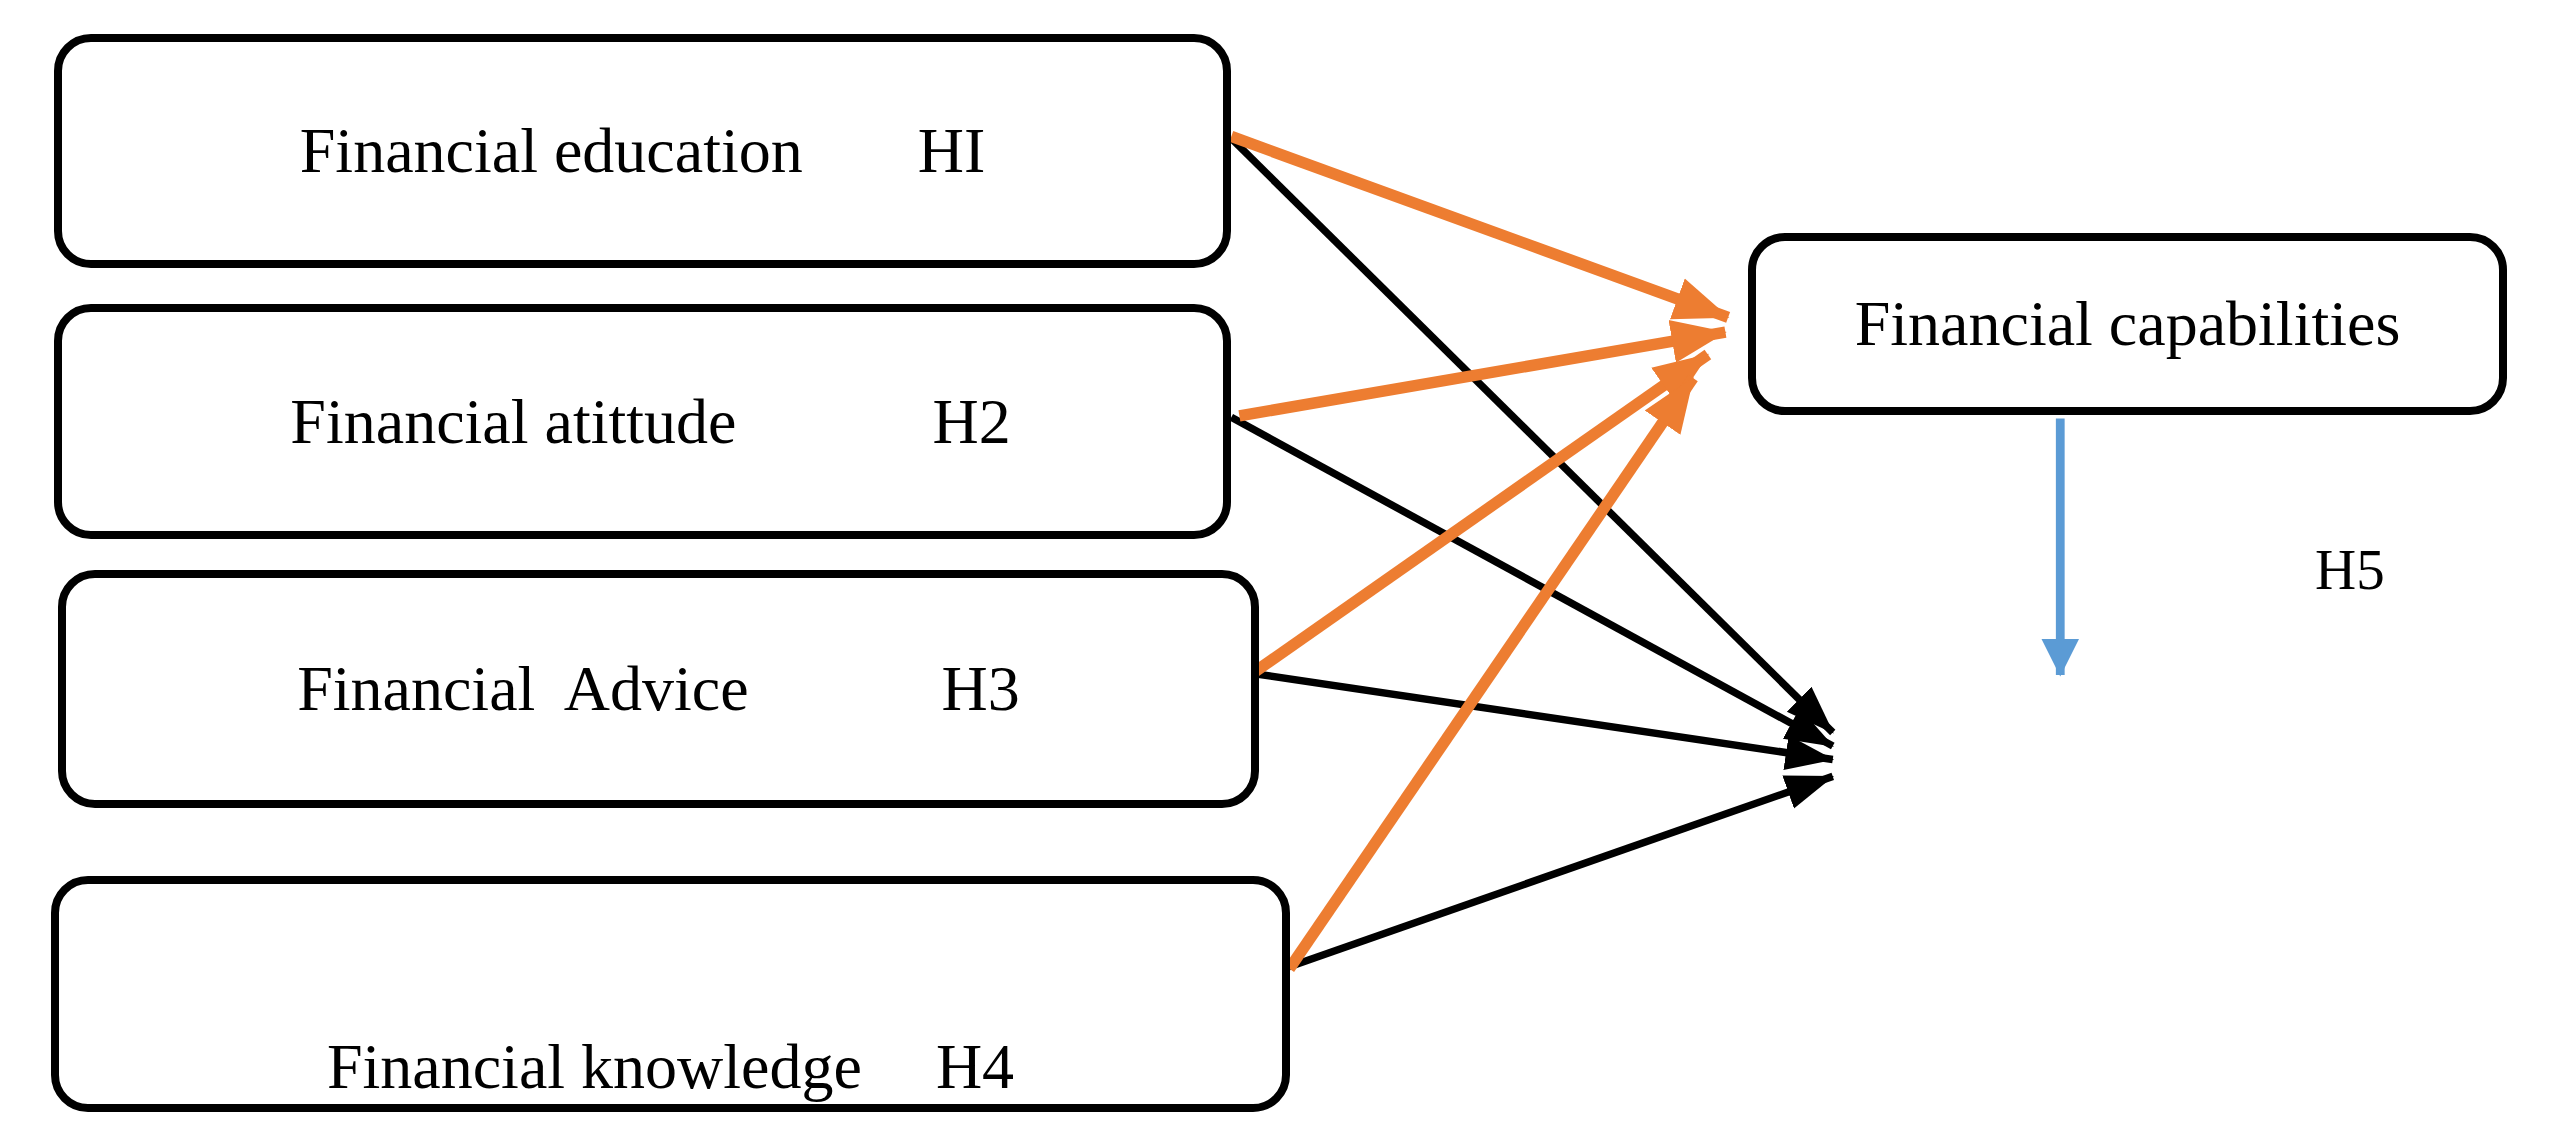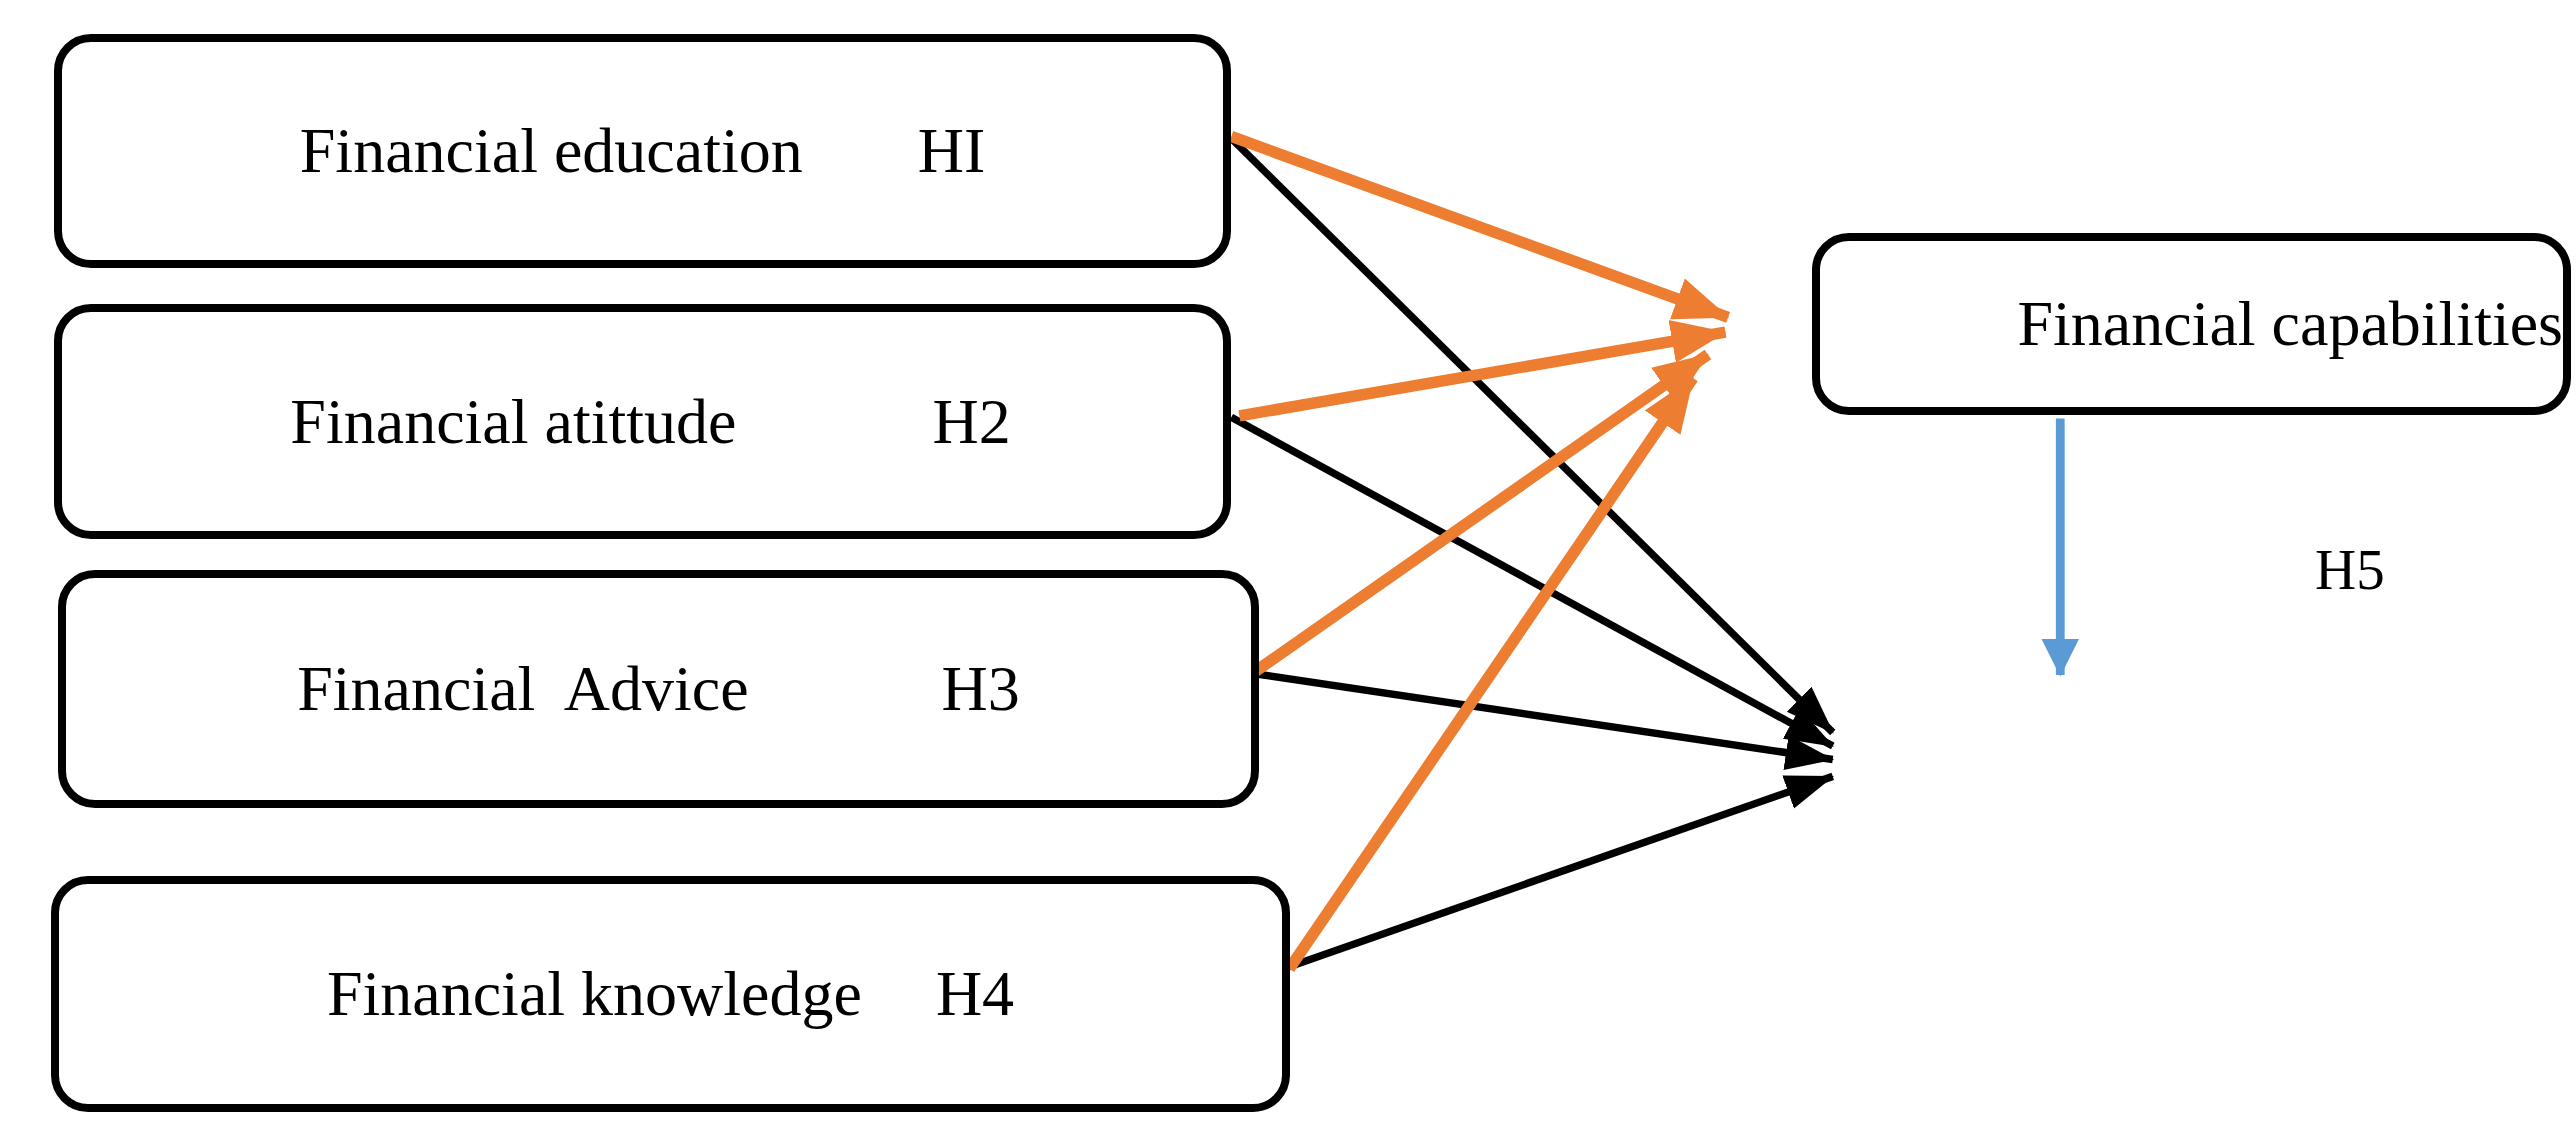--- a/index.html
+++ b/index.html
@@ -37,22 +37,22 @@
   }
   .node .code { display: inline-block; }
   .gap-170 { margin-left: 115px; }
   .gap-290 { margin-left: 196px; }
   .gap-250 { margin-left: 169px; }
   .gap-110 { margin-left: 74px; }
 
   #box-education  { left: 54px;   top: 34px;   width: 1177px; height: 234px; }
   #box-attitude   { left: 54px;   top: 304px;  width: 1177px; height: 235px; padding-left: 16px; }
   #box-advice     { left: 58px;   top: 570px;  width: 1201px; height: 238px; gap: 24px; }
-  #box-knowledge  { left: 51px;   top: 876px; width: 1239px; height: 236px; }
-  #box-capabilities { left: 1812px; top: 233px; width: 759px; height: 182px; justify-content: flex-end; }
+  #box-knowledge  { left: 51px;   top: 876px; width: 1239px; height: 236px; align-items: flex-end; }
+  #box-capabilities { left: 1748px; top: 233px; width: 759px; height: 182px; }
   #box-wellbeing    { left: 1837px; top: 670px; width: 703px; height: 185px; }
 
   .h5-label {
     position: absolute;
     left: 2315px; top: 537px;
     font-size: 57px;
     color: #000;
   }
 
   .line-black  { stroke: var(--black);  stroke-width: 11px; fill: none; }

